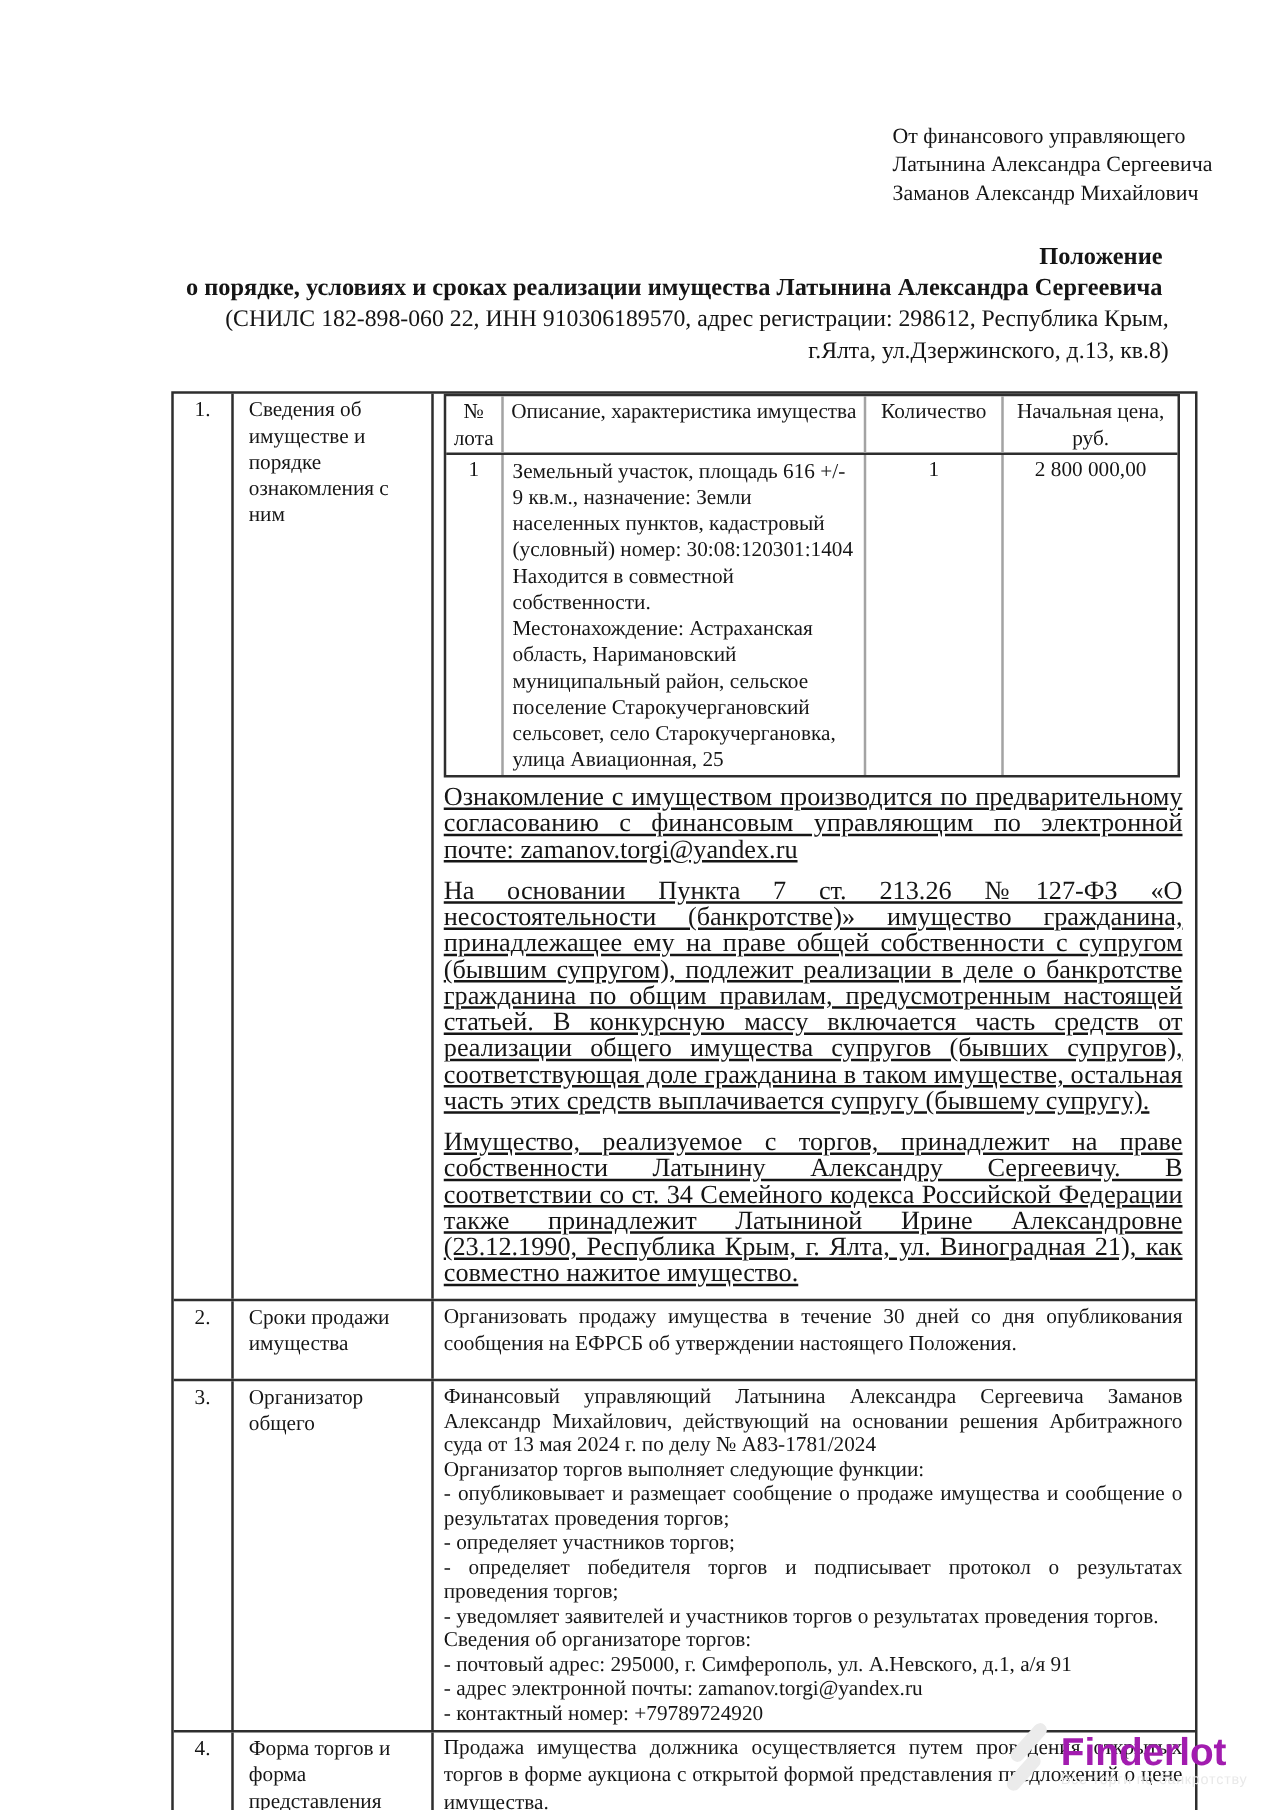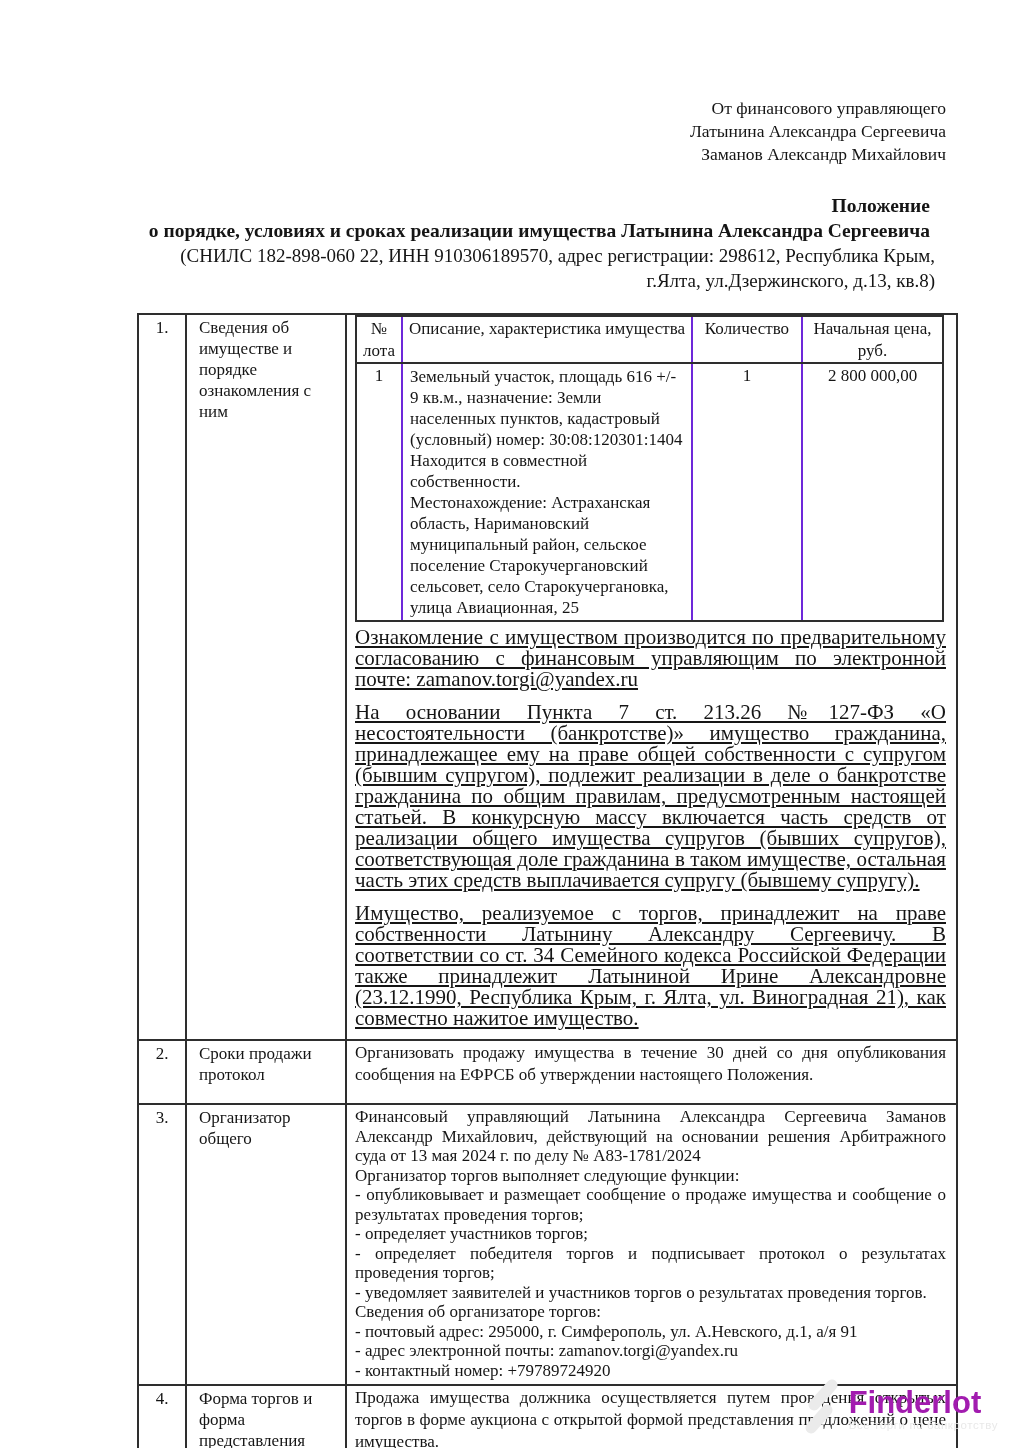--- a/index.html
+++ b/index.html
@@ -1,36 +1,36 @@
 <!DOCTYPE html>
 <html><head>
 <meta charset="utf-8">
 <style>
   html,body{margin:0;padding:0;}
   body{width:1024px;height:1448px;background:#ffffff;font-family:"Liberation Serif","DejaVu Serif",serif;color:#151515;}
   .page{position:relative;width:1024px;height:1448px;overflow:hidden;background:#ffffff;}
 
-  .hdr{position:absolute;top:97px;right:78px;text-align:right;font-size:17.5px;line-height:23px;}
+  .hdr{position:absolute;top:97px;right:54px;text-align:left;font-size:17.5px;line-height:23px;}
 
   .title-block{position:absolute;top:193px;left:102px;width:856px;text-align:right;}
   .title-bold{font-weight:bold;font-size:19.5px;line-height:25px;max-width:800px;margin:0 auto;}
   .title-sub{font-size:19px;line-height:25px;max-width:810px;margin:0 auto;}
 
   .otable{position:absolute;top:313px;left:137px;width:821px;border:2px solid #2e2e2e;box-sizing:border-box;}
   .orow{display:grid;grid-template-columns:48px 160px 1fr;}
   .orow + .orow{border-top:2px solid #2e2e2e;}
   .cnum{border-right:2px solid #2e2e2e;text-align:center;padding-top:2px;font-size:17px;line-height:21px;}
   .clabel{border-right:2px solid #2e2e2e;padding:2px 8px 18px 12px;font-size:17px;line-height:21px;}
   .ccontent{min-width:0;}
 
   .itable{margin:0 12px 0 8px;border:2px solid #2e2e2e;font-size:17px;}
   .igrid{display:grid;grid-template-columns:46px 290px 110px 1fr;}
   .ihead{border-bottom:2px solid #2e2e2e;}
   .ic{padding:1px 3px;text-align:center;line-height:21.5px;min-width:0;}
-  .ic.b{border-right:2px solid #6d28d9;}
+  .ic.b{border-right:2px solid #a3a3a3;}
   .idata{min-height:231px;}
   .desc{text-align:left;padding:2px 7px;line-height:21px;white-space:pre-line;}
 
   .rparas{padding:5px 10px 6px 8px;}
   .para{margin:0 0 12px 0;text-align:justify;font-size:21px;line-height:21px;text-decoration:underline;}
   .para:last-child{margin-bottom:4px;}
 
   .ctext{padding:1px 10px 3px 8px;text-align:justify;font-size:17px;line-height:22px;}
   .ctext3{padding:2px 10px 4px 8px;text-align:justify;font-size:17px;line-height:19.5px;white-space:pre-line;}
 
@@ -83,21 +83,21 @@
         <div class="rparas">
           <p class="para">Ознакомление с имуществом производится по предварительному согласованию с финансовым управляющим по электронной почте: zamanov.torgi@yandex.ru</p>
           <p class="para">На основании Пункта 7 ст. 213.26 №127-ФЗ «О несостоятельности (банкротстве)» имущество гражданина, принадлежащее ему на праве общей собственности с супругом (бывшим супругом), подлежит реализации в деле о банкротстве гражданина по общим правилам, предусмотренным настоящей статьей. В конкурсную массу включается часть средств от реализации общего имущества супругов (бывших супругов), соответствующая доле гражданина в таком имуществе, остальная часть этих средств выплачивается супругу (бывшему супругу).</p>
           <p class="para">Имущество, реализуемое с торгов, принадлежит на праве собственности Латынину Александру Сергеевичу. В соответствии со ст. 34 Семейного кодекса Российской Федерации также принадлежит Латыниной Ирине Александровне (23.12.1990,  Республика Крым, г. Ялта, ул. Виноградная 21), как совместно нажитое имущество.</p>
         </div>
       </div>
     </div>
 
     <div class="orow">
       <div class="cnum">2.</div>
-      <div class="clabel">Сроки продажи протокол</div>
+      <div class="clabel">Сроки продажи имущества</div>
       <div class="ccontent">
         <div class="ctext">Организовать продажу имущества в течение 30 дней со дня опубликования сообщения на ЕФРСБ об утверждении настоящего Положения.</div>
       </div>
     </div>
 
     <div class="orow">
       <div class="cnum">3.</div>
       <div class="clabel">Организатор общего</div>
       <div class="ccontent">
         <div class="ctext3">Финансовый управляющий Латынина Александра Сергеевича Заманов Александр Михайлович, действующий на основании решения Арбитражного суда от 13 мая 2024 г. по делу № А83-1781/2024

